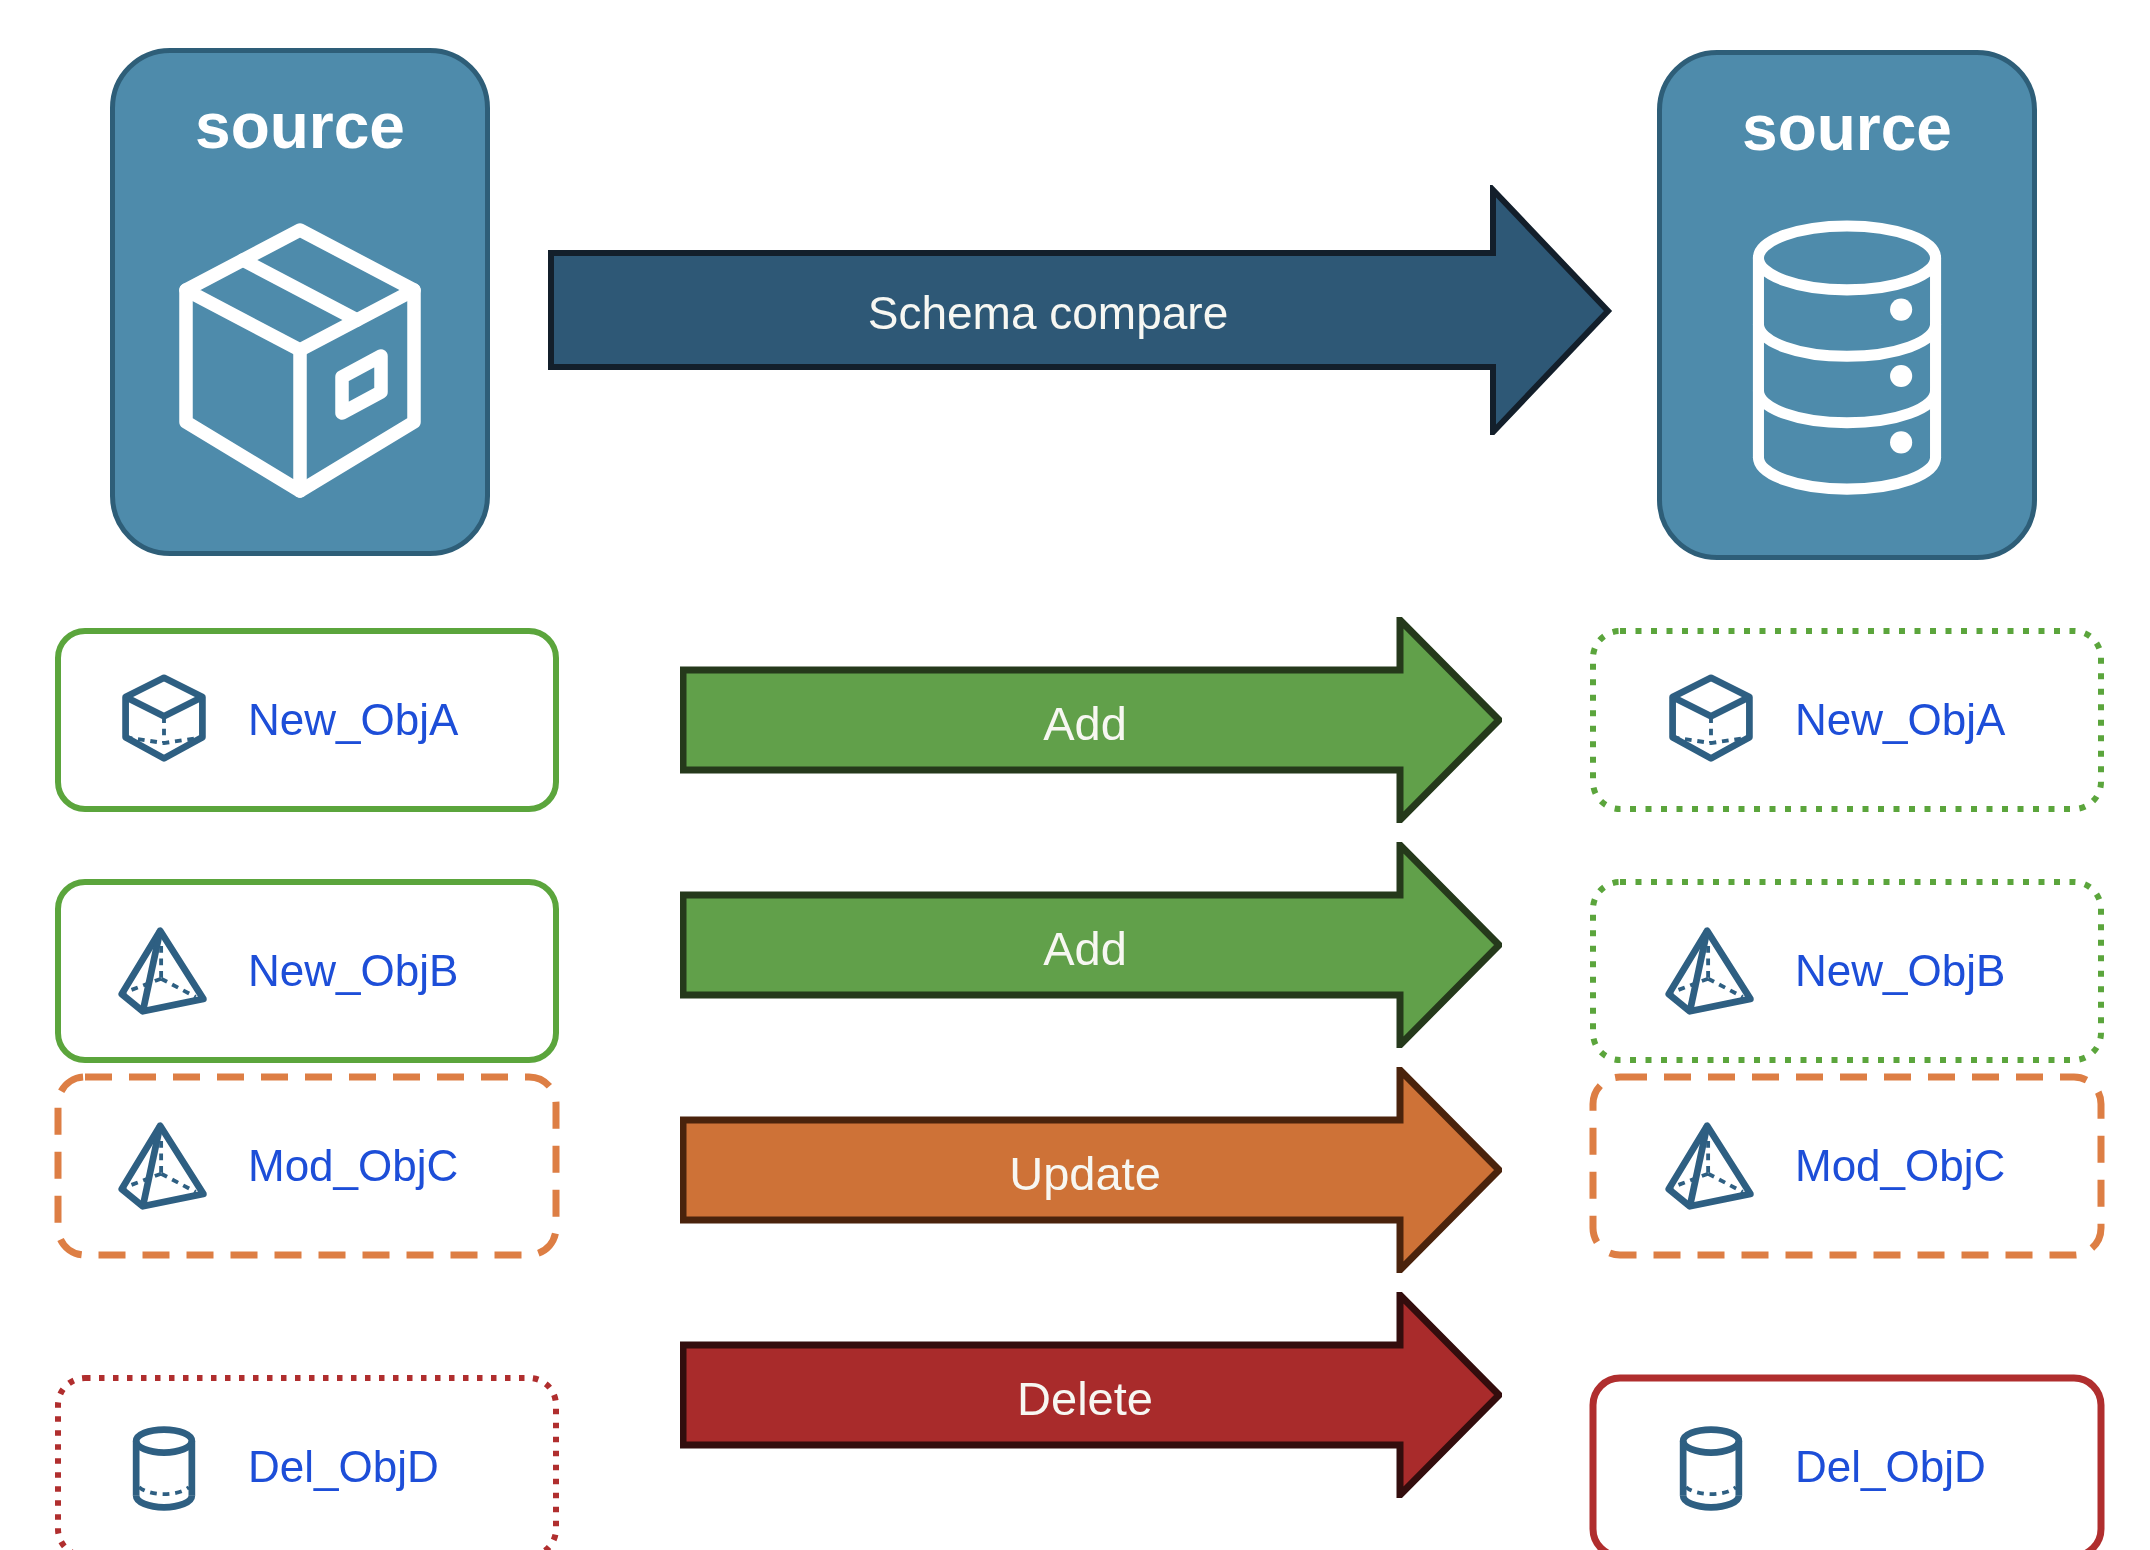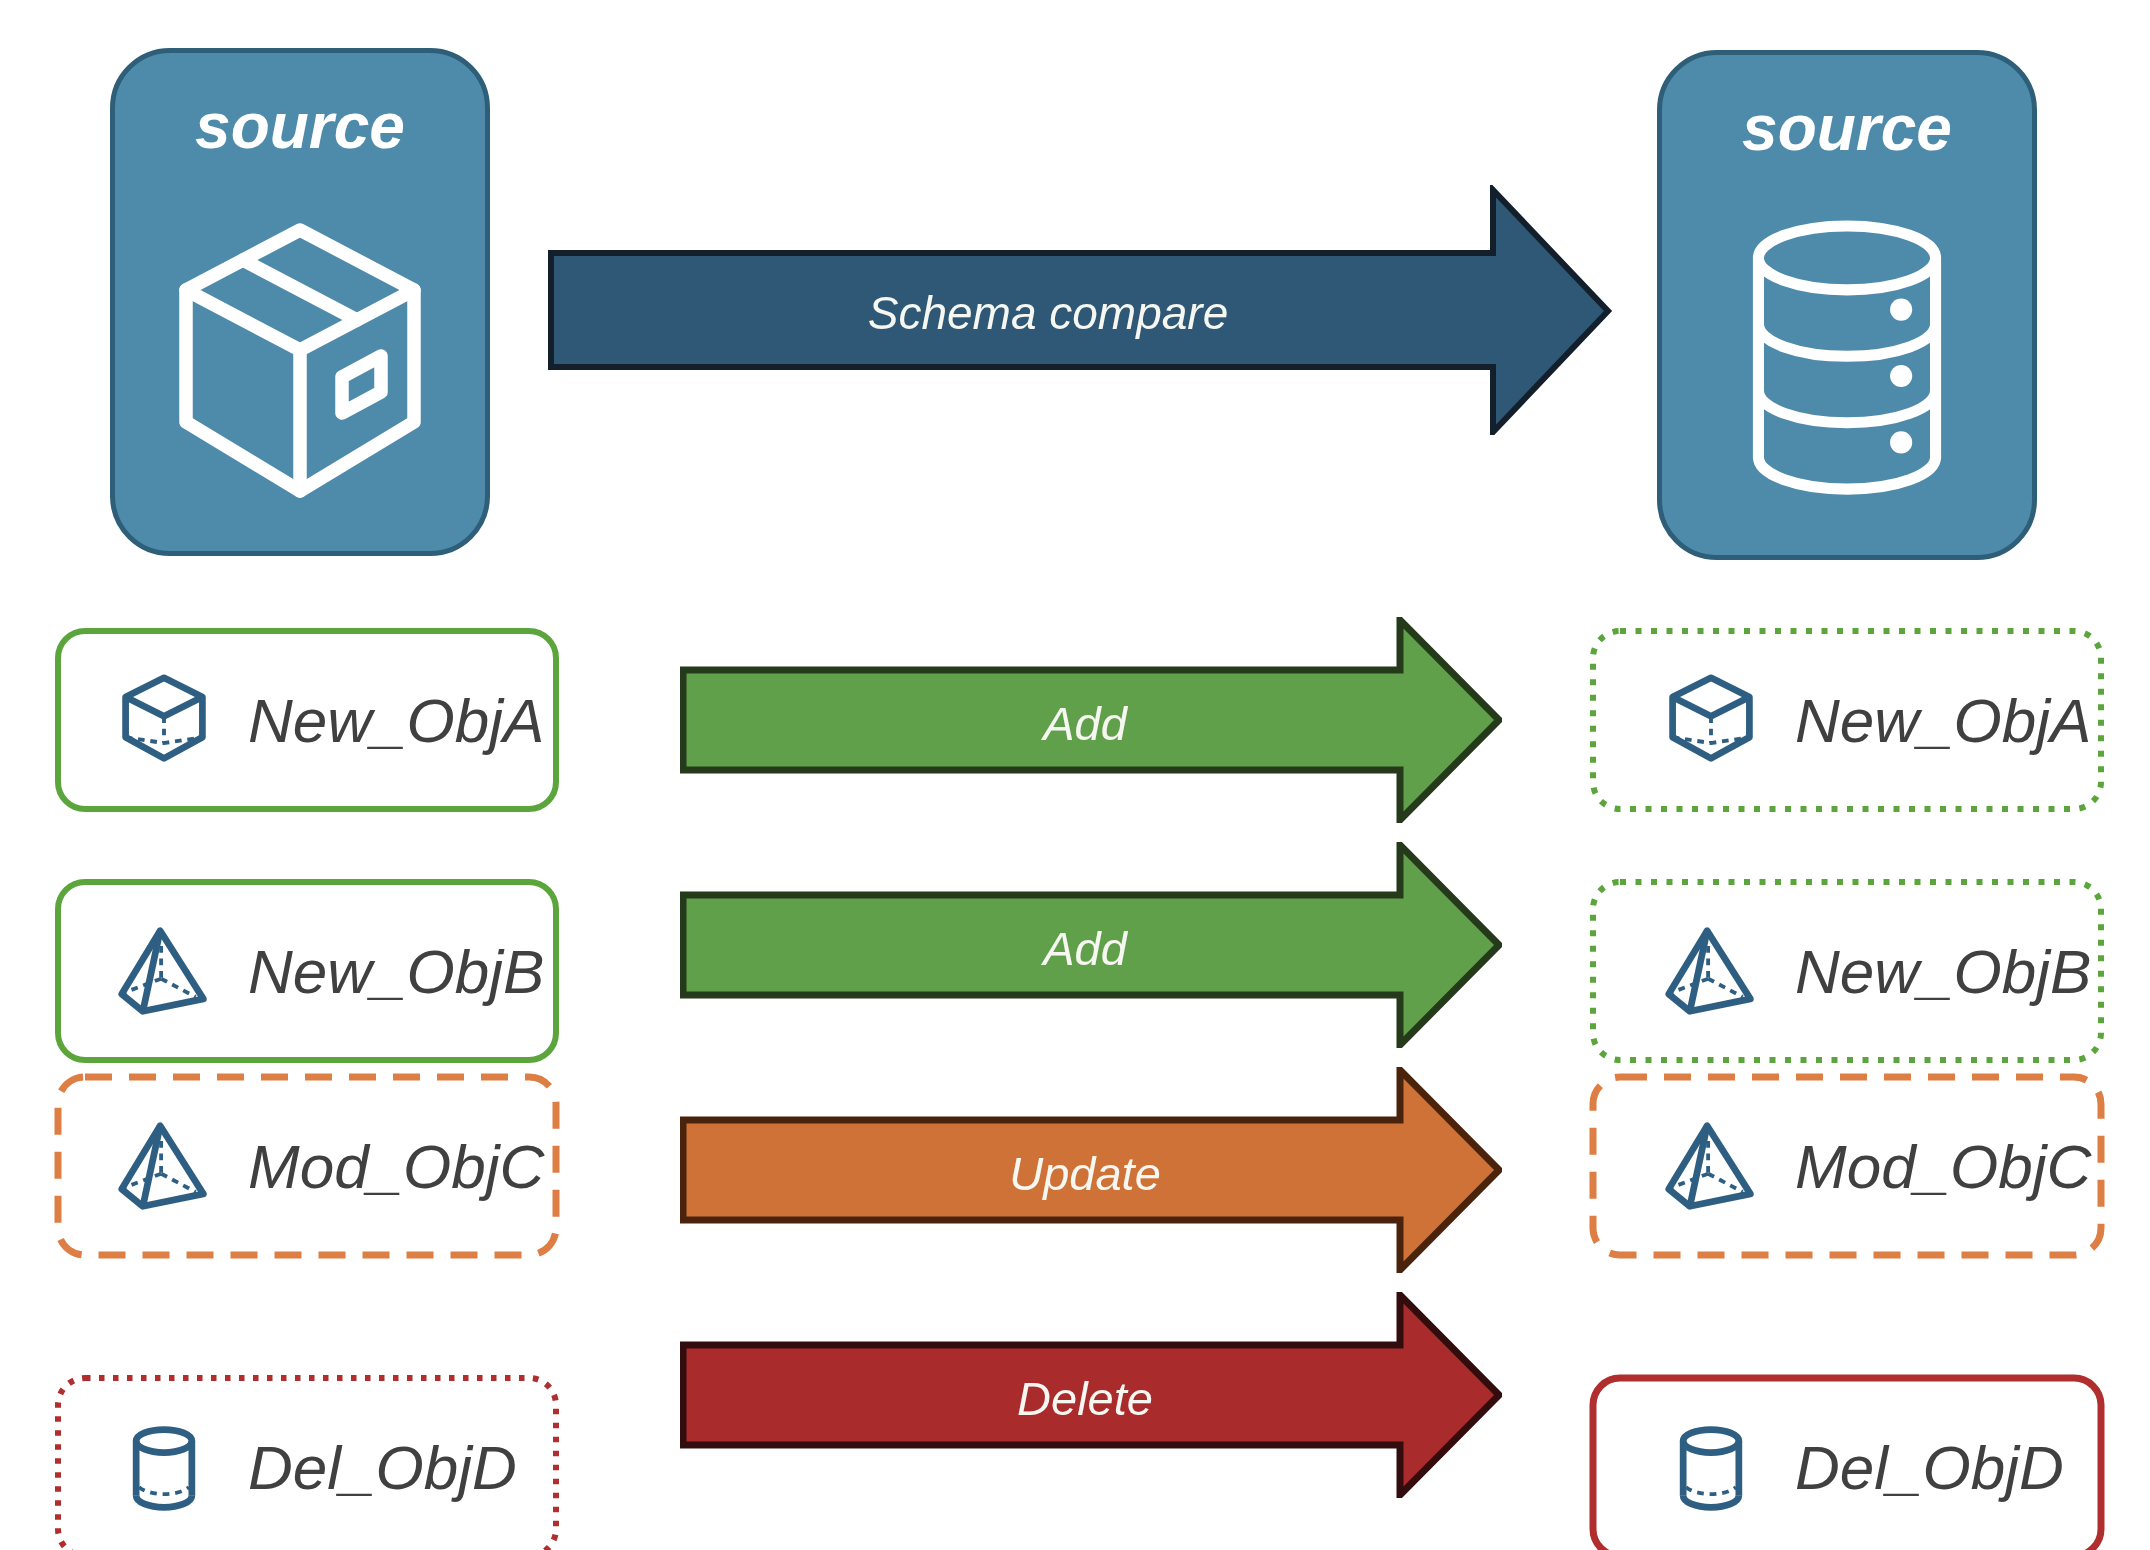--- a/index.html
+++ b/index.html
@@ -1,17 +1,17 @@
 <!DOCTYPE html>
 <html><head>
 <meta charset="utf-8">
 <style>
   html,body{margin:0;padding:0;background:#fff;}
   .canvas{position:relative;width:2150px;height:1550px;background:#ffffff;
-          font-family:"Liberation Sans",sans-serif;overflow:hidden;font-style:italic;}
+          font-family:"Liberation Sans",sans-serif;overflow:hidden;}
 
   
   .node{position:absolute;width:380px;background:#4E8BAB;border:5px solid #2E5E78;
         border-radius:60px;box-sizing:border-box;}
   .node-source{left:110px;top:48px;height:508px;}
   .node-target{left:1657px;top:50px;height:510px;}
   .node-title{position:absolute;top:36px;left:0;width:100%;text-align:center;
               font-size:64px;font-weight:bold;color:#ffffff;}
   .node-icon{position:absolute;left:50%;transform:translateX(-50%);}
   .pkg-icon{top:152px;width:300px;height:308px;}
@@ -40,21 +40,21 @@
   .border-svg{position:absolute;inset:0;width:100%;height:100%;}
   .border-svg rect{fill:none;}
   .bsolid-green rect{stroke:#5BA53C;stroke-width:6;}
   .bdotted-green rect{stroke:#5BA53C;stroke-width:6;stroke-dasharray:6 9.5;}
   .bdashed-orange rect{stroke:#DD7E44;stroke-width:7;stroke-dasharray:27 17;}
   .bdotted-red rect{stroke:#B02E2E;stroke-width:6;stroke-dasharray:5.5 8.5;}
   .bsolid-red rect{stroke:#B02E2E;stroke-width:7;}
   .obj-icon{width:96px;height:96px;flex:none;position:relative;}
   .ic-solid{stroke:#2E5F82;stroke-width:7;fill:none;stroke-linejoin:round;stroke-linecap:butt;}
   .ic-dash{stroke:#2E5F82;stroke-width:4;fill:none;stroke-dasharray:7 6;stroke-linecap:butt;}
-  .obj-label{font-size:62px;color:#404040;position:relative;white-space:nowrap;}
+  .obj-label{font-size:44px;color:#1d4ed8;position:relative;white-space:nowrap;}
 </style>
 </head>
 <body>
 
 <div class="canvas">
 
   <div class="node node-source">
     <div class="node-title">source</div>
     <svg class="node-icon pkg-icon" viewBox="0 0 100 100">
       <g class="wic">

